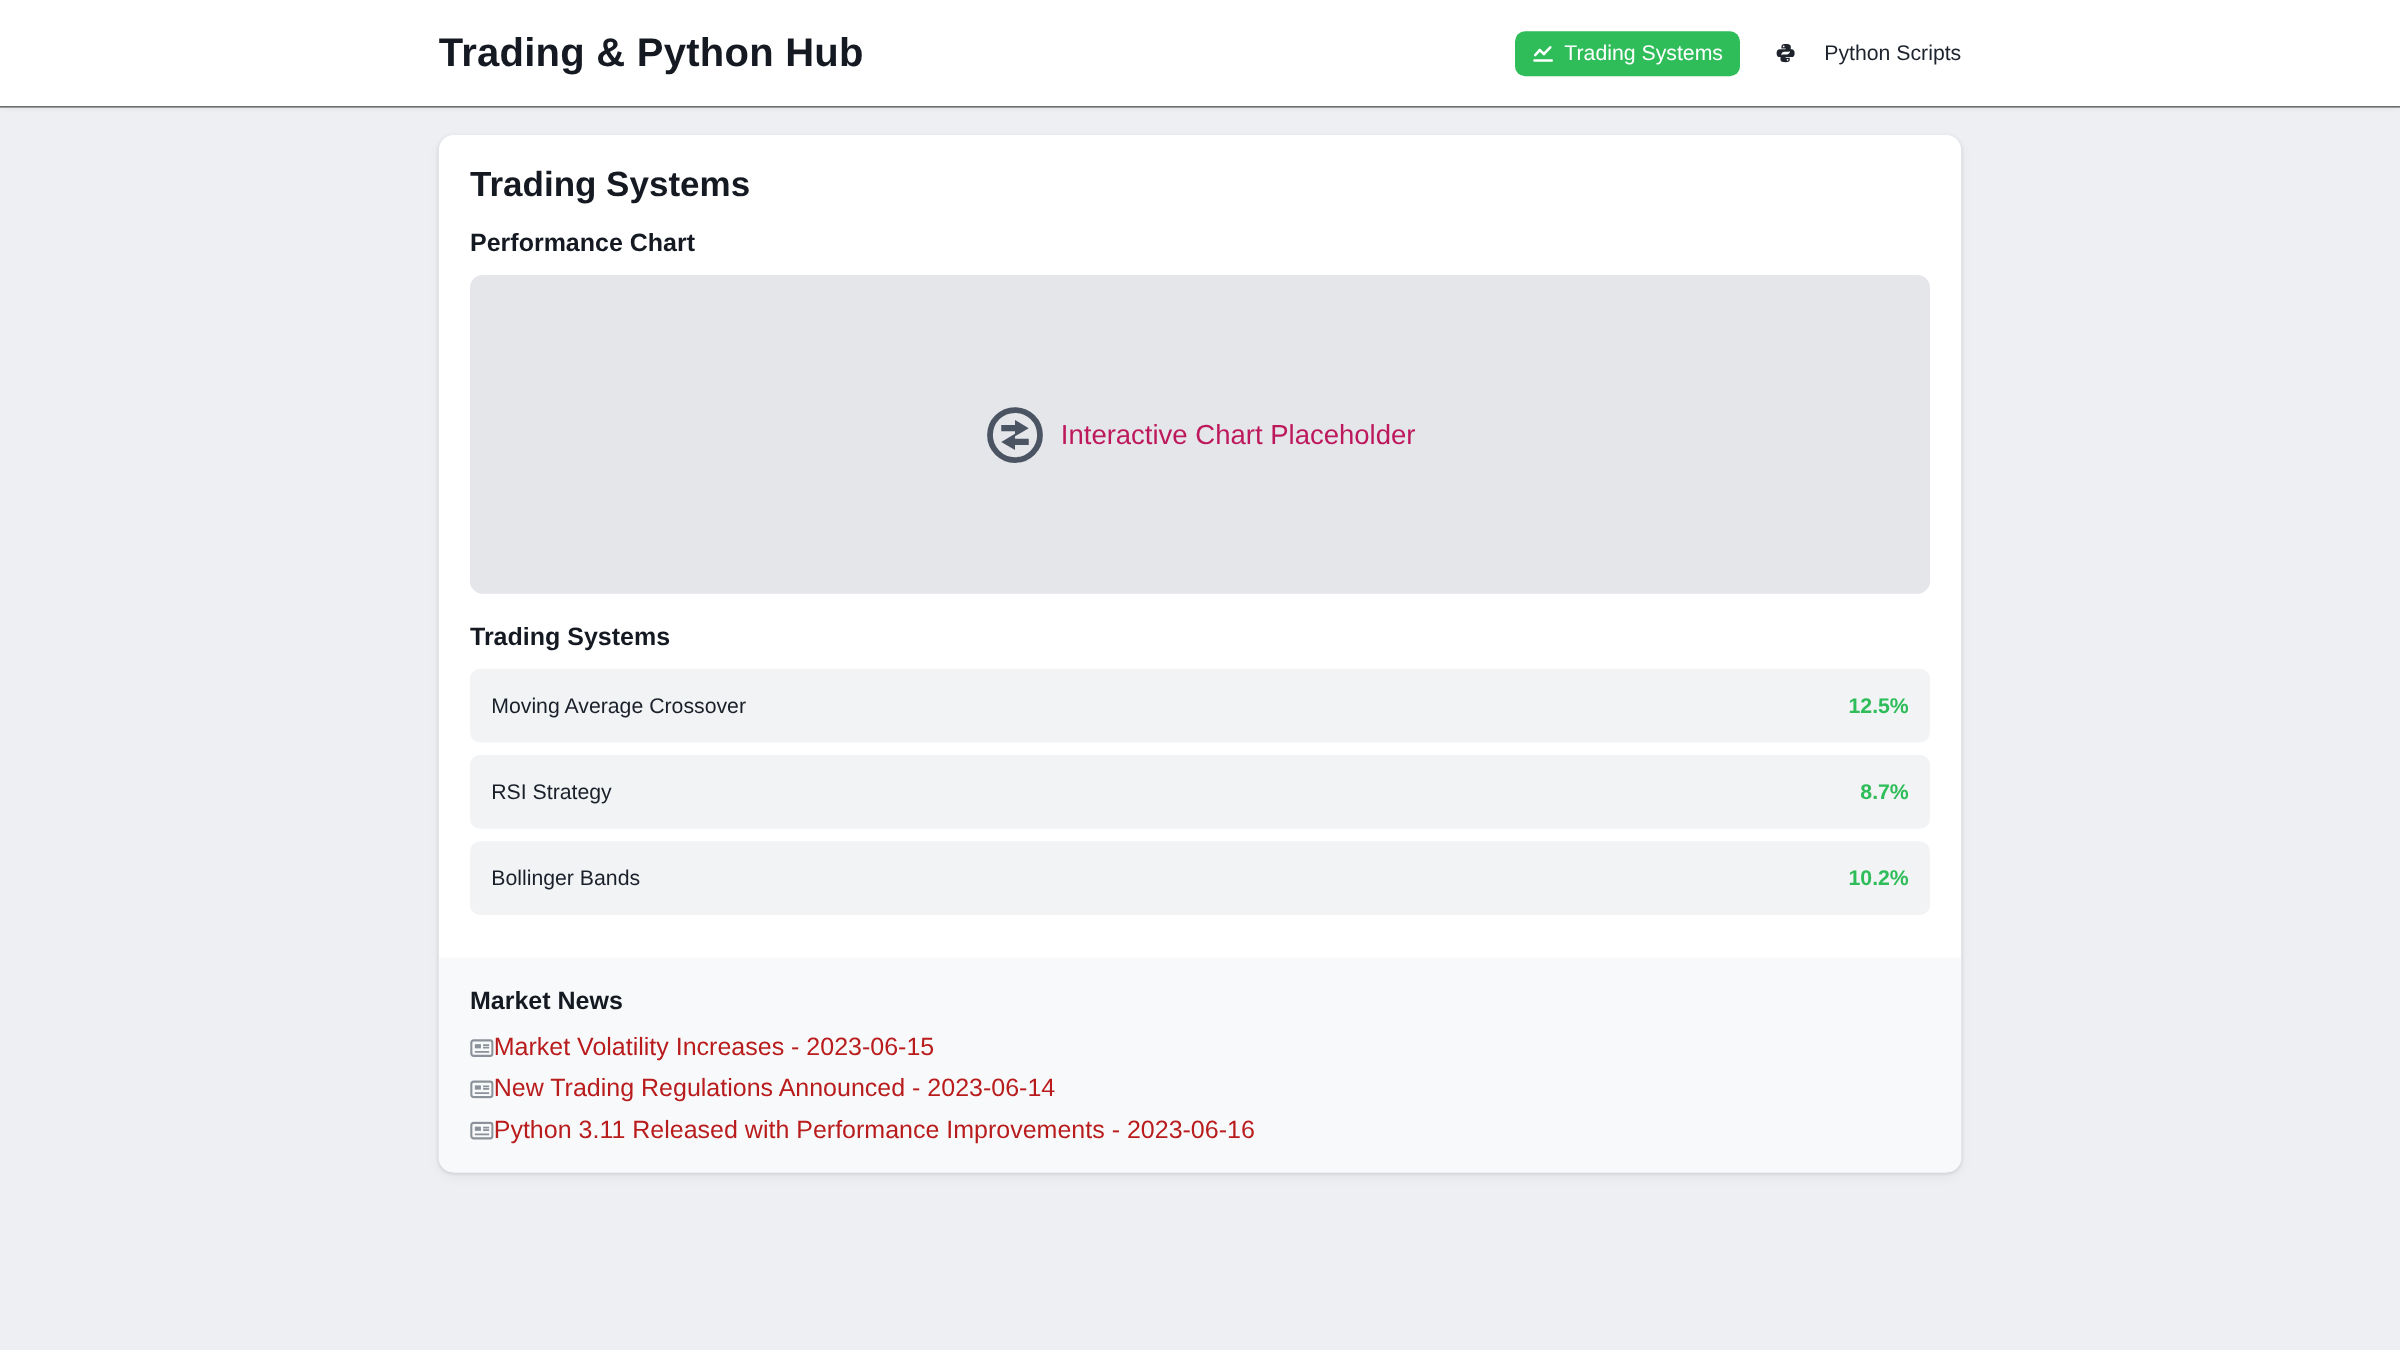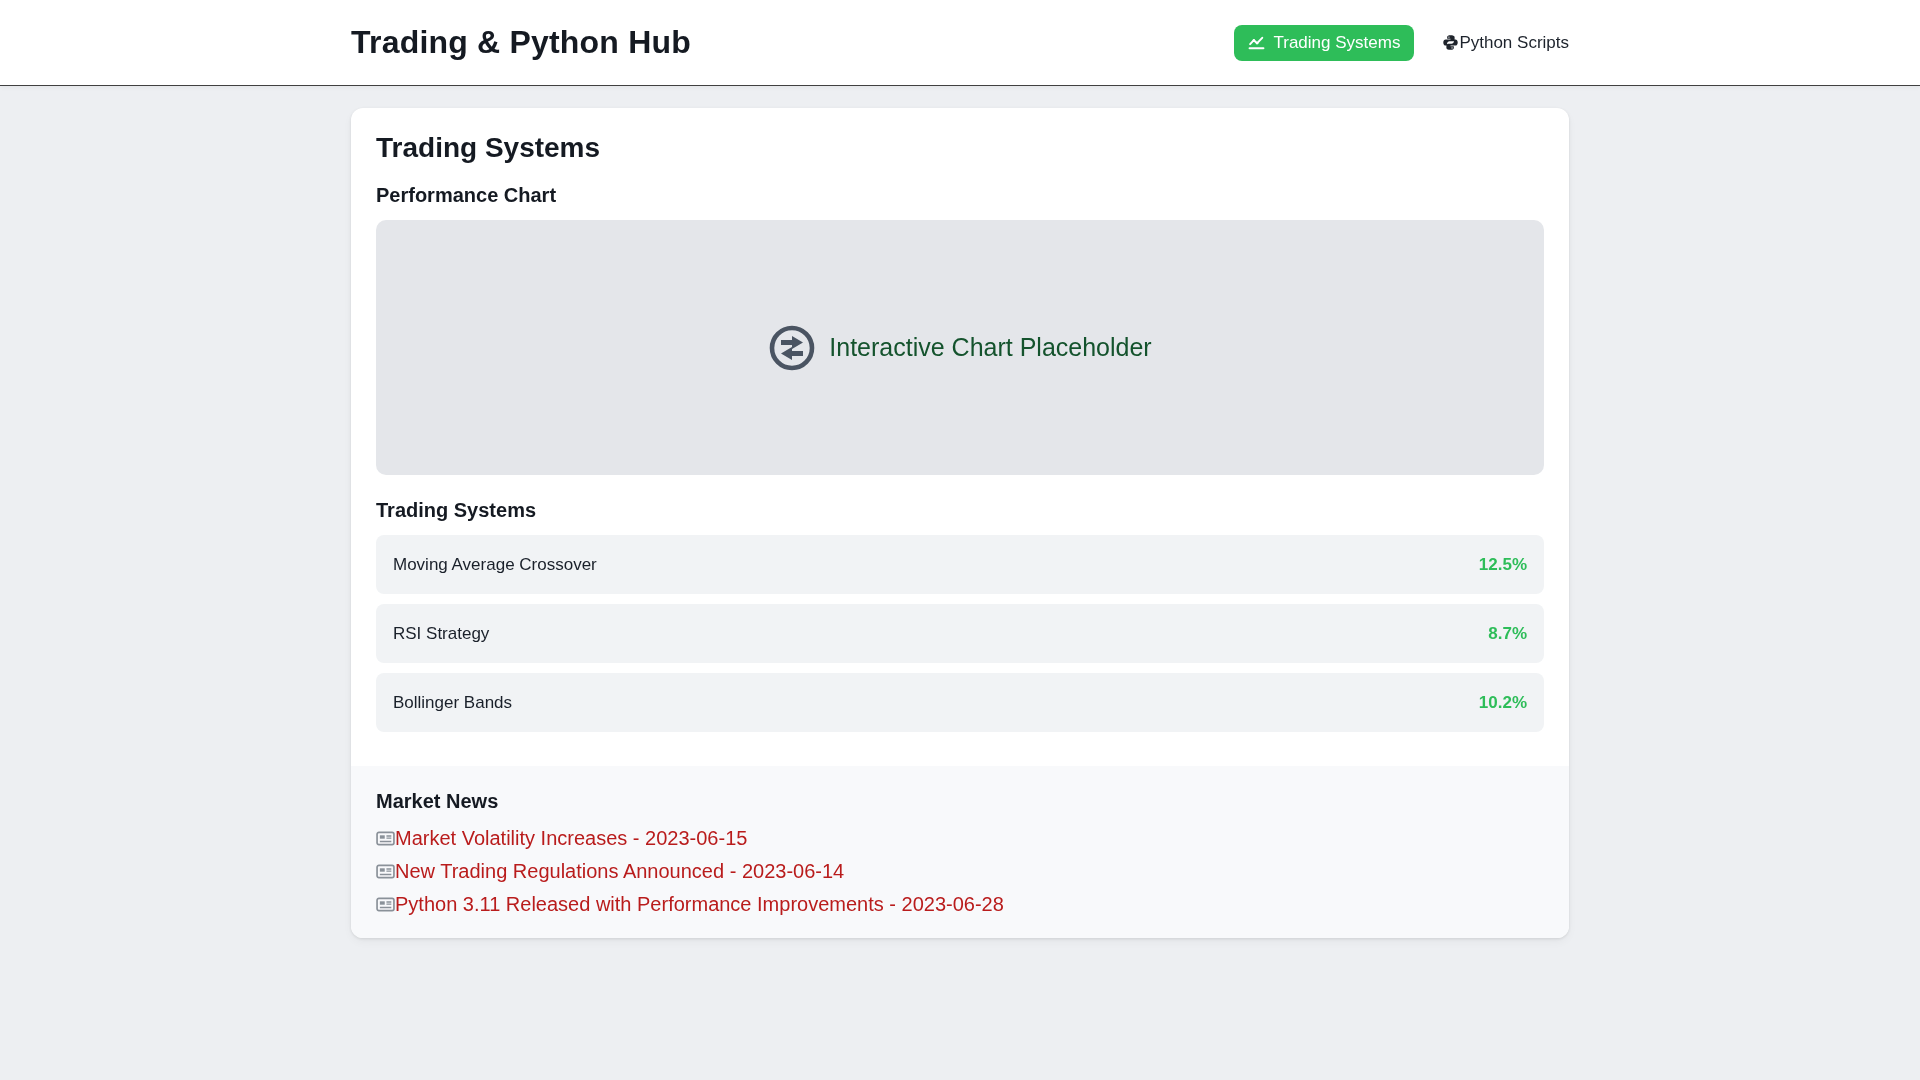--- a/index.html
+++ b/index.html
@@ -41,21 +41,21 @@
     border-radius: 8px;
     height: 36px;
     padding: 0 14px;
     font-size: 17px;
     font-family: inherit;
     cursor: pointer;
   }
   .nav-link {
     display: inline-flex;
     align-items: center;
-    gap: 0;
+    gap: 22px;
     font-size: 17px;
     color: #1d232c;
     cursor: pointer;
     background: none;
     border: none;
     font-family: inherit;
   }
   .icon { display: inline-flex; align-items: center; justify-content: center; }
 
   
@@ -87,22 +87,22 @@
   .chart-placeholder {
     height: 255px;
     background: #e4e6ea;
     border-radius: 10px;
     display: flex;
     align-items: center;
     justify-content: center;
     gap: 13px;
   }
   .chart-placeholder .ph-text {
-    font-size: 25px;
-    color: #14532d;
+    font-size: 22px;
+    color: #be185d;
   }
   .system-row {
     background: #f1f3f5;
     border-radius: 8px;
     height: 59px;
     padding: 0 17px;
     display: flex;
     align-items: center;
     justify-content: space-between;
     margin-bottom: 10px;
@@ -230,17 +230,17 @@
       <div class="news-item">
         <span class="icon">
           <svg width="19" height="15" viewBox="0 0 20 16">
             <rect x="1" y="1.4" width="18" height="13.2" rx="2" fill="none" stroke="#8a9199" stroke-width="1.8"></rect>
             <rect x="4" y="4.6" width="5.2" height="3.6" fill="#8a9199"></rect>
             <line x1="11" y1="5.4" x2="16.2" y2="5.4" stroke="#8a9199" stroke-width="1.5"></line>
             <line x1="11" y1="7.6" x2="16.2" y2="7.6" stroke="#8a9199" stroke-width="1.5"></line>
             <line x1="4" y1="11.2" x2="16.2" y2="11.2" stroke="#8a9199" stroke-width="1.5"></line>
           </svg>
         </span>
-        <span>Python 3.11 Released with Performance Improvements - 2023-06-28</span>
+        <span>Python 3.11 Released with Performance Improvements - 2023-06-16</span>
       </div>
     </div>
   </section>
 </main>
 
 </body></html>

